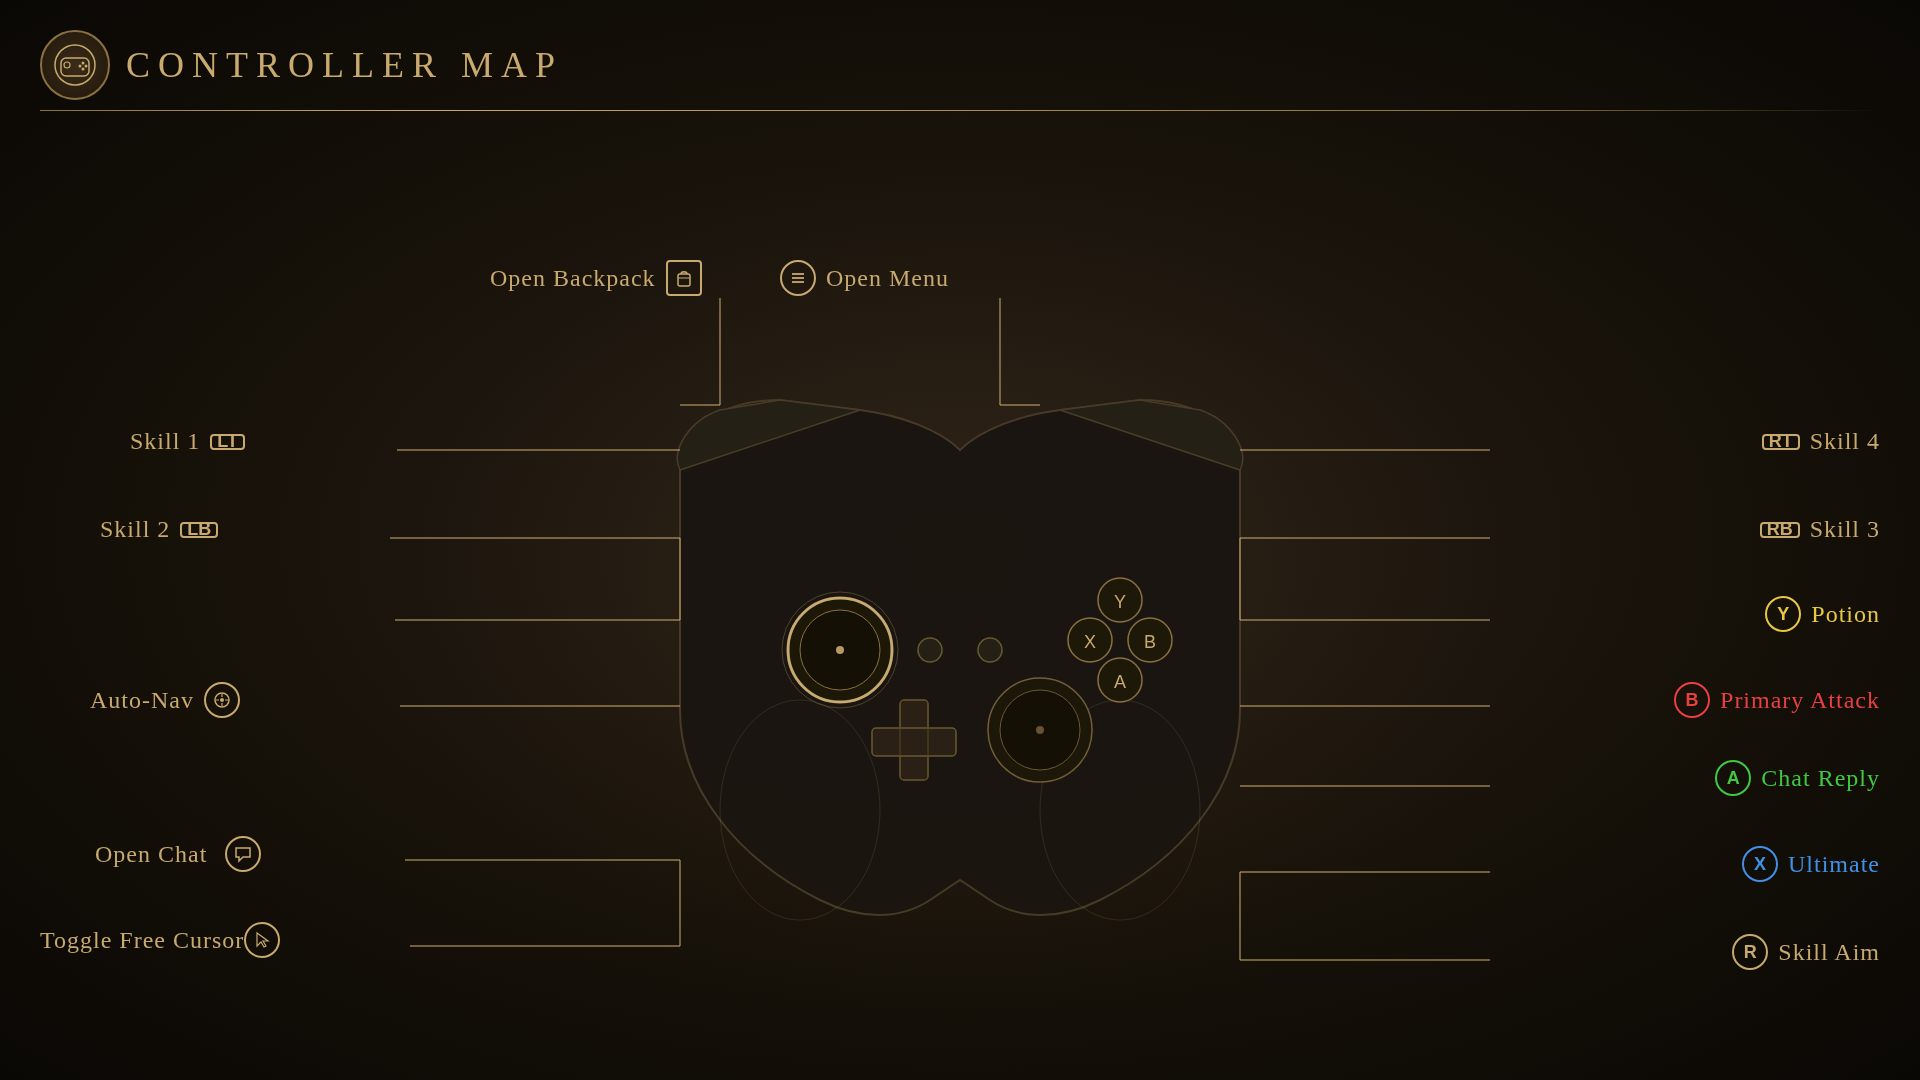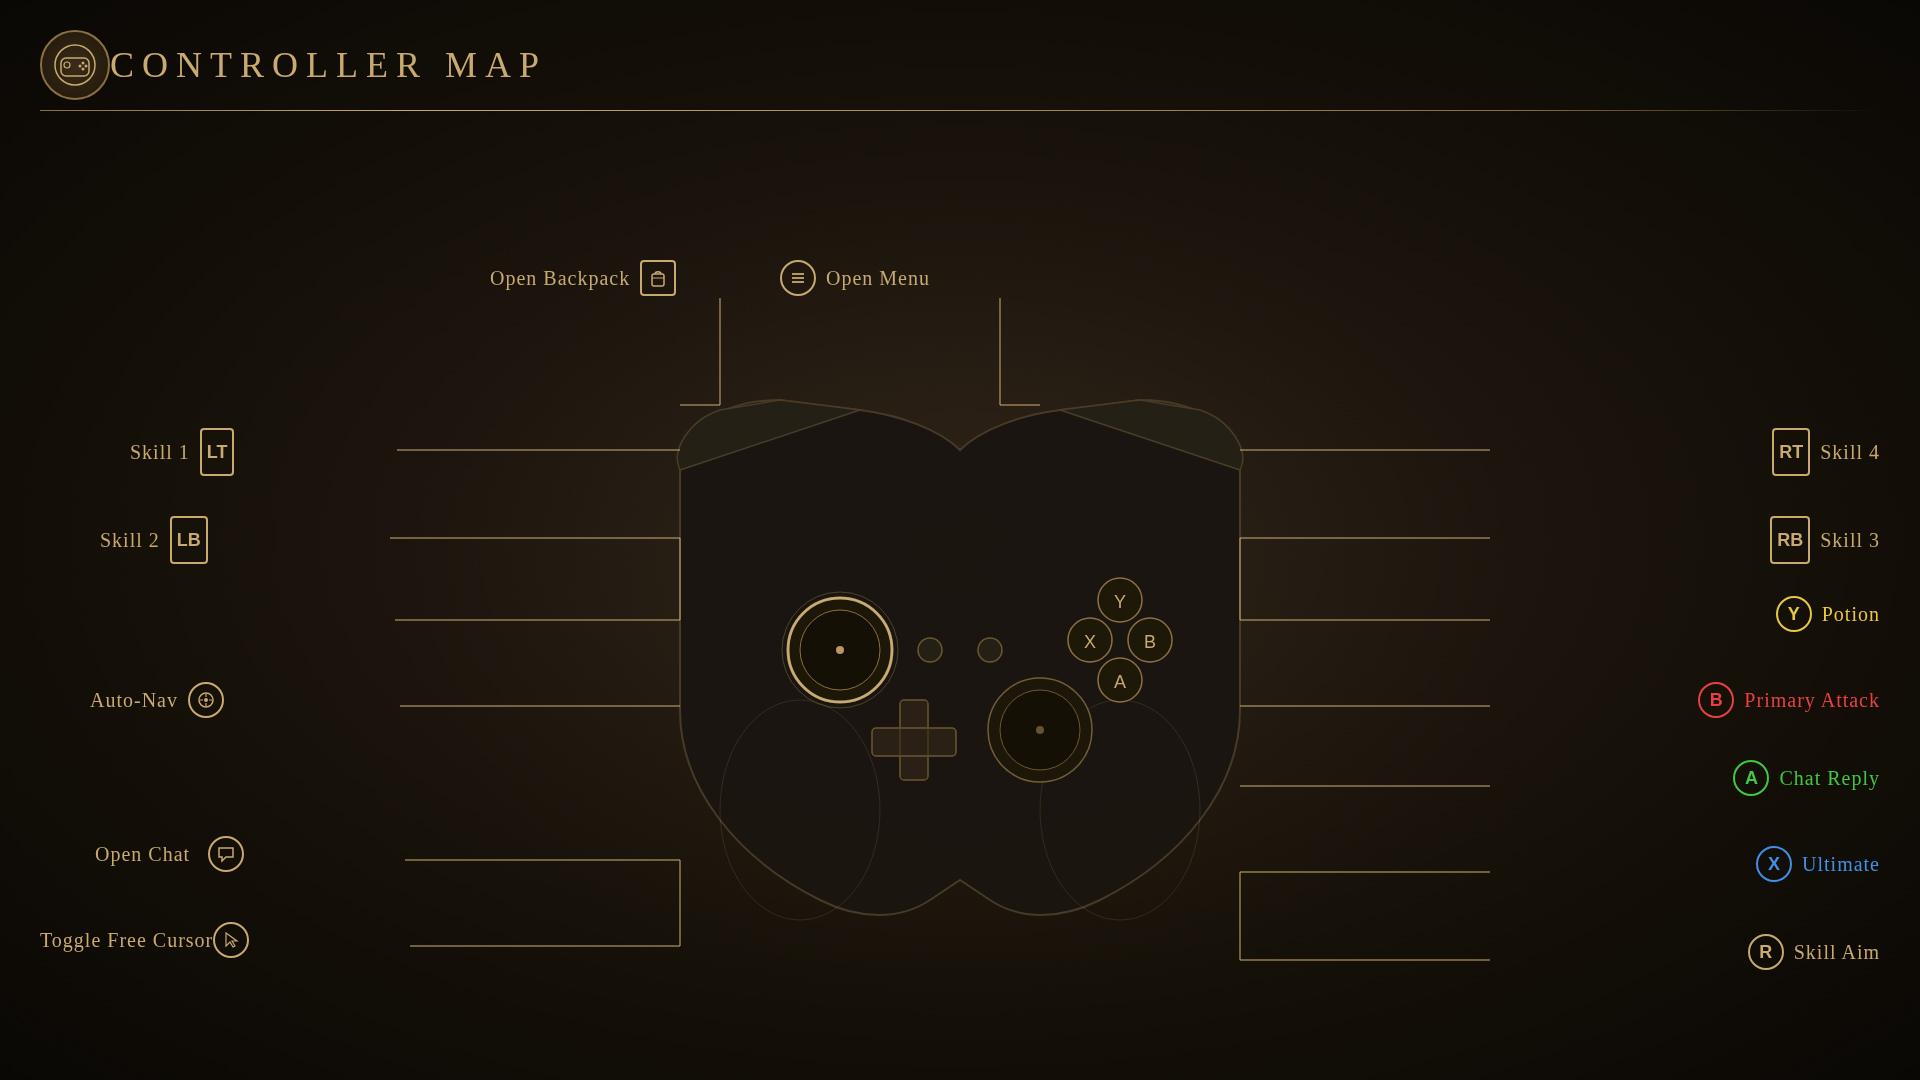--- a/index.html
+++ b/index.html
@@ -26,20 +26,21 @@
       pointer-events: none;
     }
 
     
     .header {
       position: absolute;
       top: 30px;
       left: 40px;
       display: flex;
       align-items: center;
+      gap: 16px;
     }
 
     .controller-icon-circle {
       width: 70px;
       height: 70px;
       border-radius: 50%;
       border: 2px solid #8a7040;
       background: radial-gradient(circle, #3a2c1a 0%, #1e1508 100%);
       display: flex;
       align-items: center;
@@ -77,21 +78,21 @@
     }
 
     
     .btn-badge {
       display: inline-flex;
       align-items: center;
       justify-content: center;
       border: 2px solid #c8a96e;
       border-radius: 4px;
       min-width: 32px;
-      height: 48px;
+      height: 16px;
       padding: 0 5px;
       font-size: 18px;
       font-weight: bold;
       color: #c8a96e;
       font-family: Arial, sans-serif;
     }
 
     .btn-badge.round {
       border-radius: 50%;
       width: 36px;
@@ -125,21 +126,21 @@
     .lines-svg {
       position: absolute;
       top: 0;
       left: 0;
       width: 100%;
       height: 100%;
       pointer-events: none;
     }
 
     .label-text-large {
-      font-size: 20px;
+      font-size: 24px;
       color: #c8a96e;
       letter-spacing: 1px;
       text-align: right;
     }
   </style>
 </head>
 <body>
 
 <div class="header">
   <div class="controller-icon-circle">

